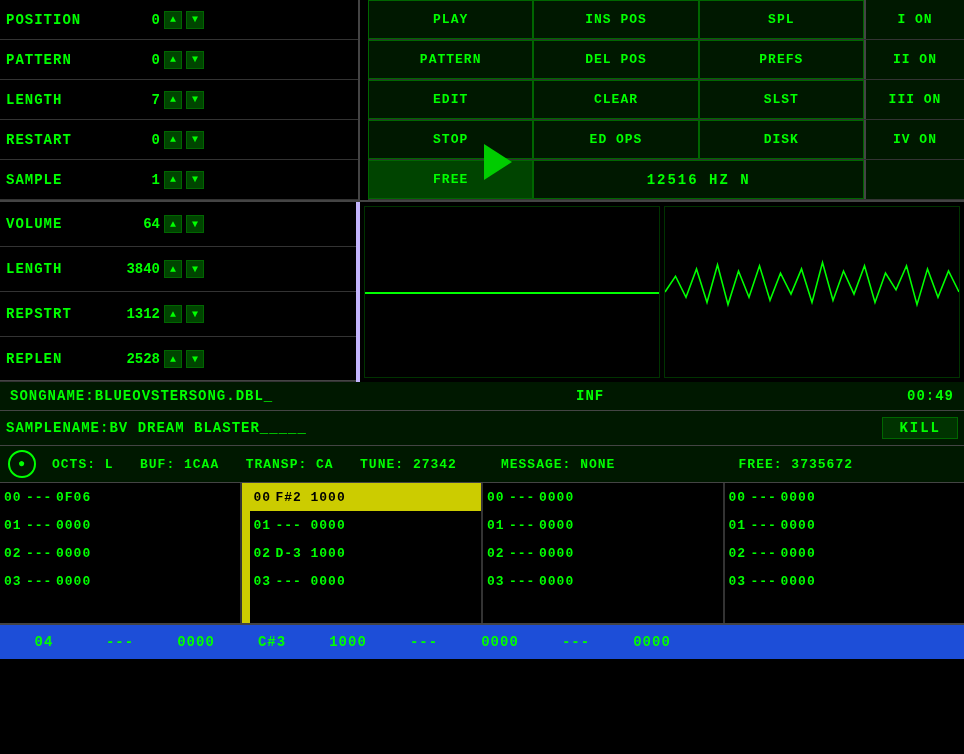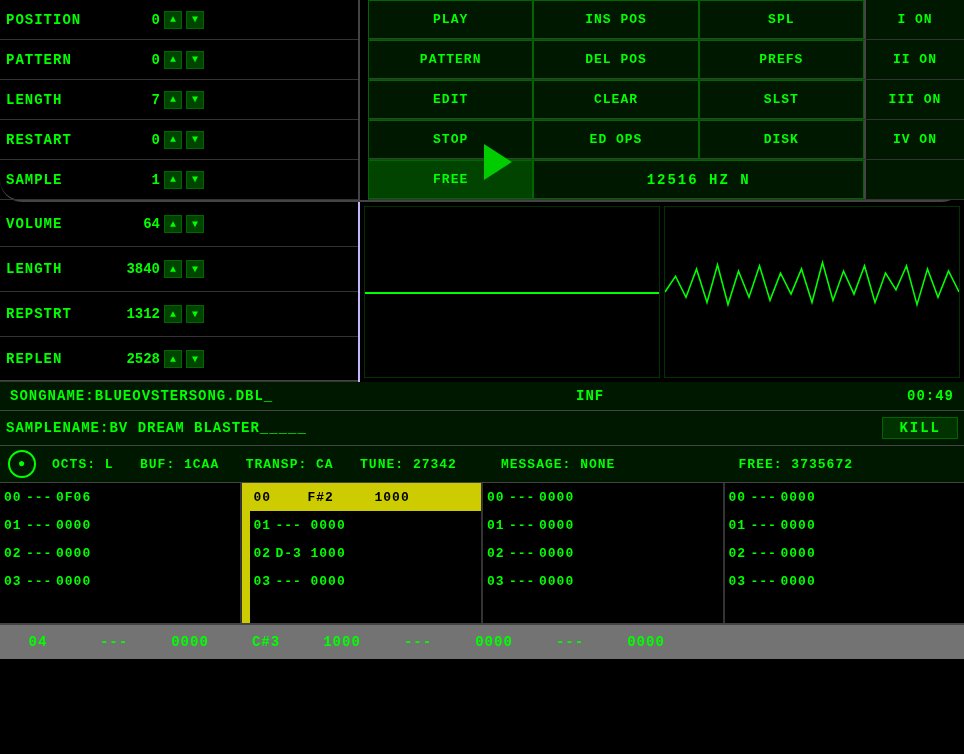--- a/index.html
+++ b/index.html
@@ -14,21 +14,20 @@
     }
     .main-container {
       width: 964px;
       background: #000;
     }
     
     .top-controls {
       display: grid;
       grid-template-columns: 360px 1fr;
       border-bottom: 2px solid #444;
-      border-radius: 22px;
     }
     .left-controls {
       display: grid;
       grid-template-rows: repeat(5, 40px);
       border-right: 2px solid #444;
     }
     .control-row {
       display: flex;
       align-items: center;
       border-bottom: 1px solid #333;
@@ -98,21 +97,21 @@
     
     .scope-area {
       display: grid;
       grid-template-columns: 360px 1fr;
       height: 180px;
       border-bottom: 2px solid #444;
     }
     .left-scope {
       display: grid;
       grid-template-rows: repeat(4, 45px);
-      border-right: 2px solid #c4b5fd;
+      border-right: 4px solid #c4b5fd;
     }
     .right-scope {
       background: #000;
       position: relative;
       display: flex;
       flex-direction: column;
     }
     .scope-display {
       flex: 1;
       display: grid;
@@ -205,23 +204,23 @@
     .tracker-area {
       display: flex;
       flex-direction: column;
       background: #000;
     }
     
     .bottom-row {
       display: flex;
       align-items: center;
       height: 36px;
-      background: #737373;
+      background: #1d4ed8;
       border-top: 2px solid #444;
-      padding: 0 8px;
+      padding: 0 14px;
       gap: 16px;
       font-size: 14px;
       font-weight: bold;
       letter-spacing: 1px;
     }
     .bottom-cell {
       color: #00ff00;
       min-width: 60px;
       text-align: center;
     }
@@ -250,21 +249,20 @@
       font-weight: bold;
       letter-spacing: 1px;
       font-family: 'Courier New', Courier, monospace;
     }
     .t-row.highlighted {
       background: #cccc00;
       color: #000;
     }
     .t-row.highlighted .t-cell {
       color: #000;
-      margin-left: 32px;
     }
     .t-cell {
       color: #00ff00;
       font-size: 13px;
     }
     .t-num {
       width: 22px;
       color: #00ff00;
       font-size: 13px;
     }

